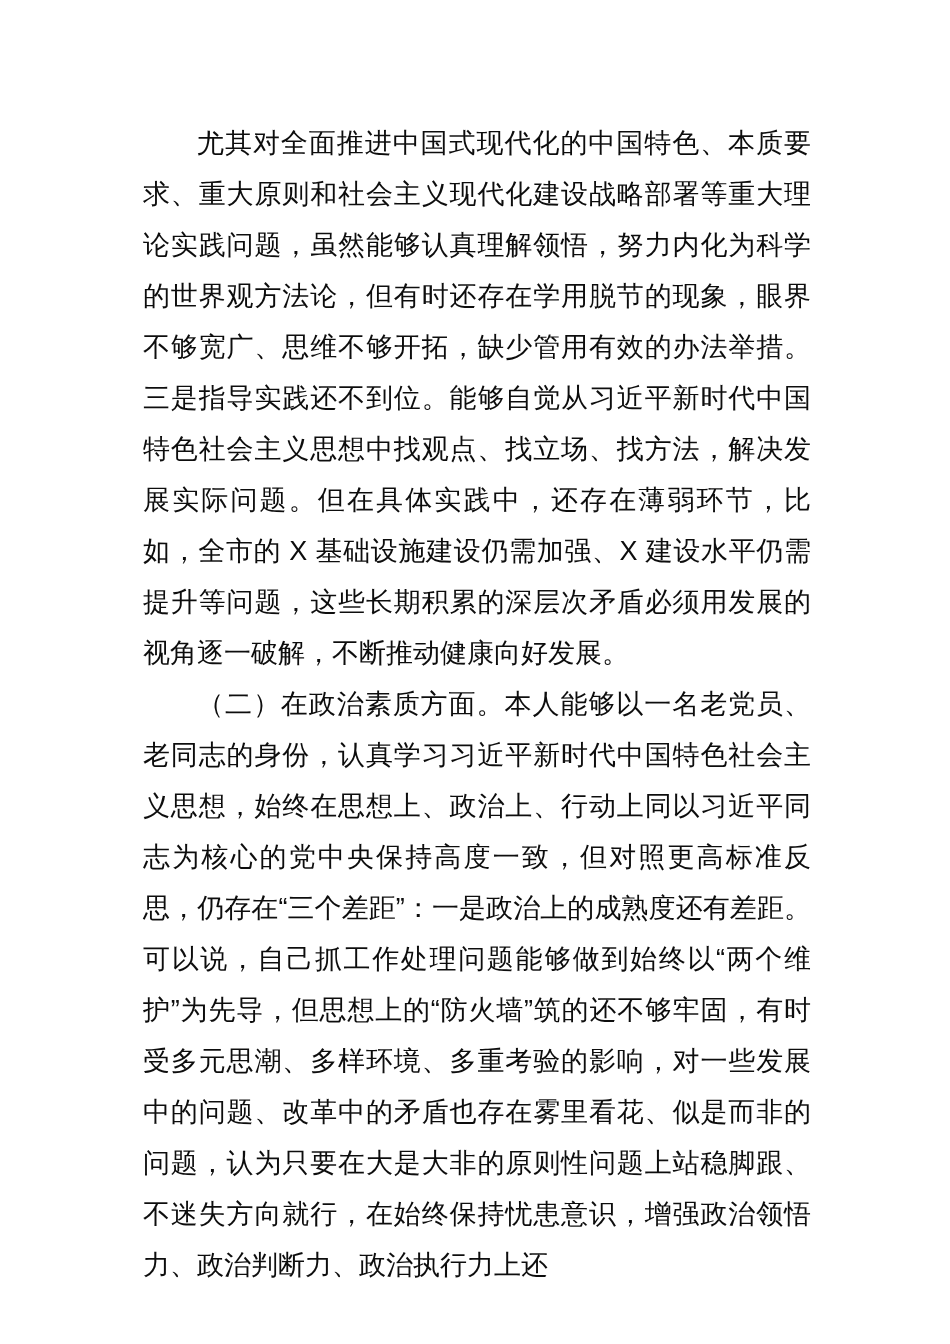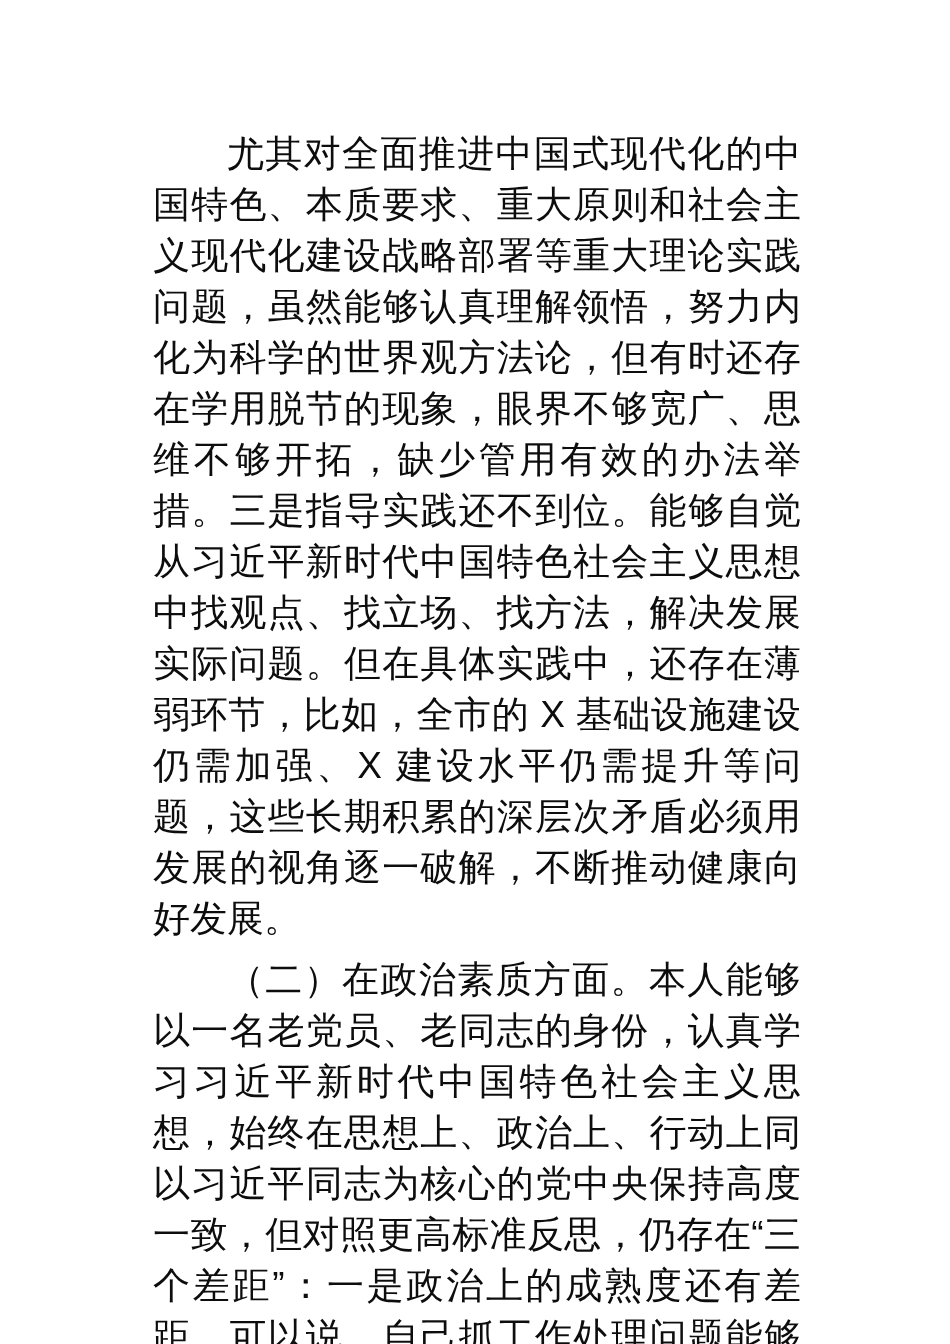--- a/index.html
+++ b/index.html
@@ -23,26 +23,26 @@
   }
 
   #doc-body {
     position: absolute;
     left: 143px;
     top: 118px;
     width: 668px;
   }
 
   .para {
-    margin: 10px;
+    margin: 0;
     padding: 0;
     text-align: justify;
     text-justify: inter-character;
     text-align-last: left;
-    font-size: 37px;
+    font-size: 27px;
     line-height: 51px;
     color: #0d0d0d;
     letter-spacing: 0px;
     word-break: break-all;
     font-weight: 400;
     -webkit-font-smoothing: antialiased;
   }
 
   .para + .para {
     margin-top: 0px;

